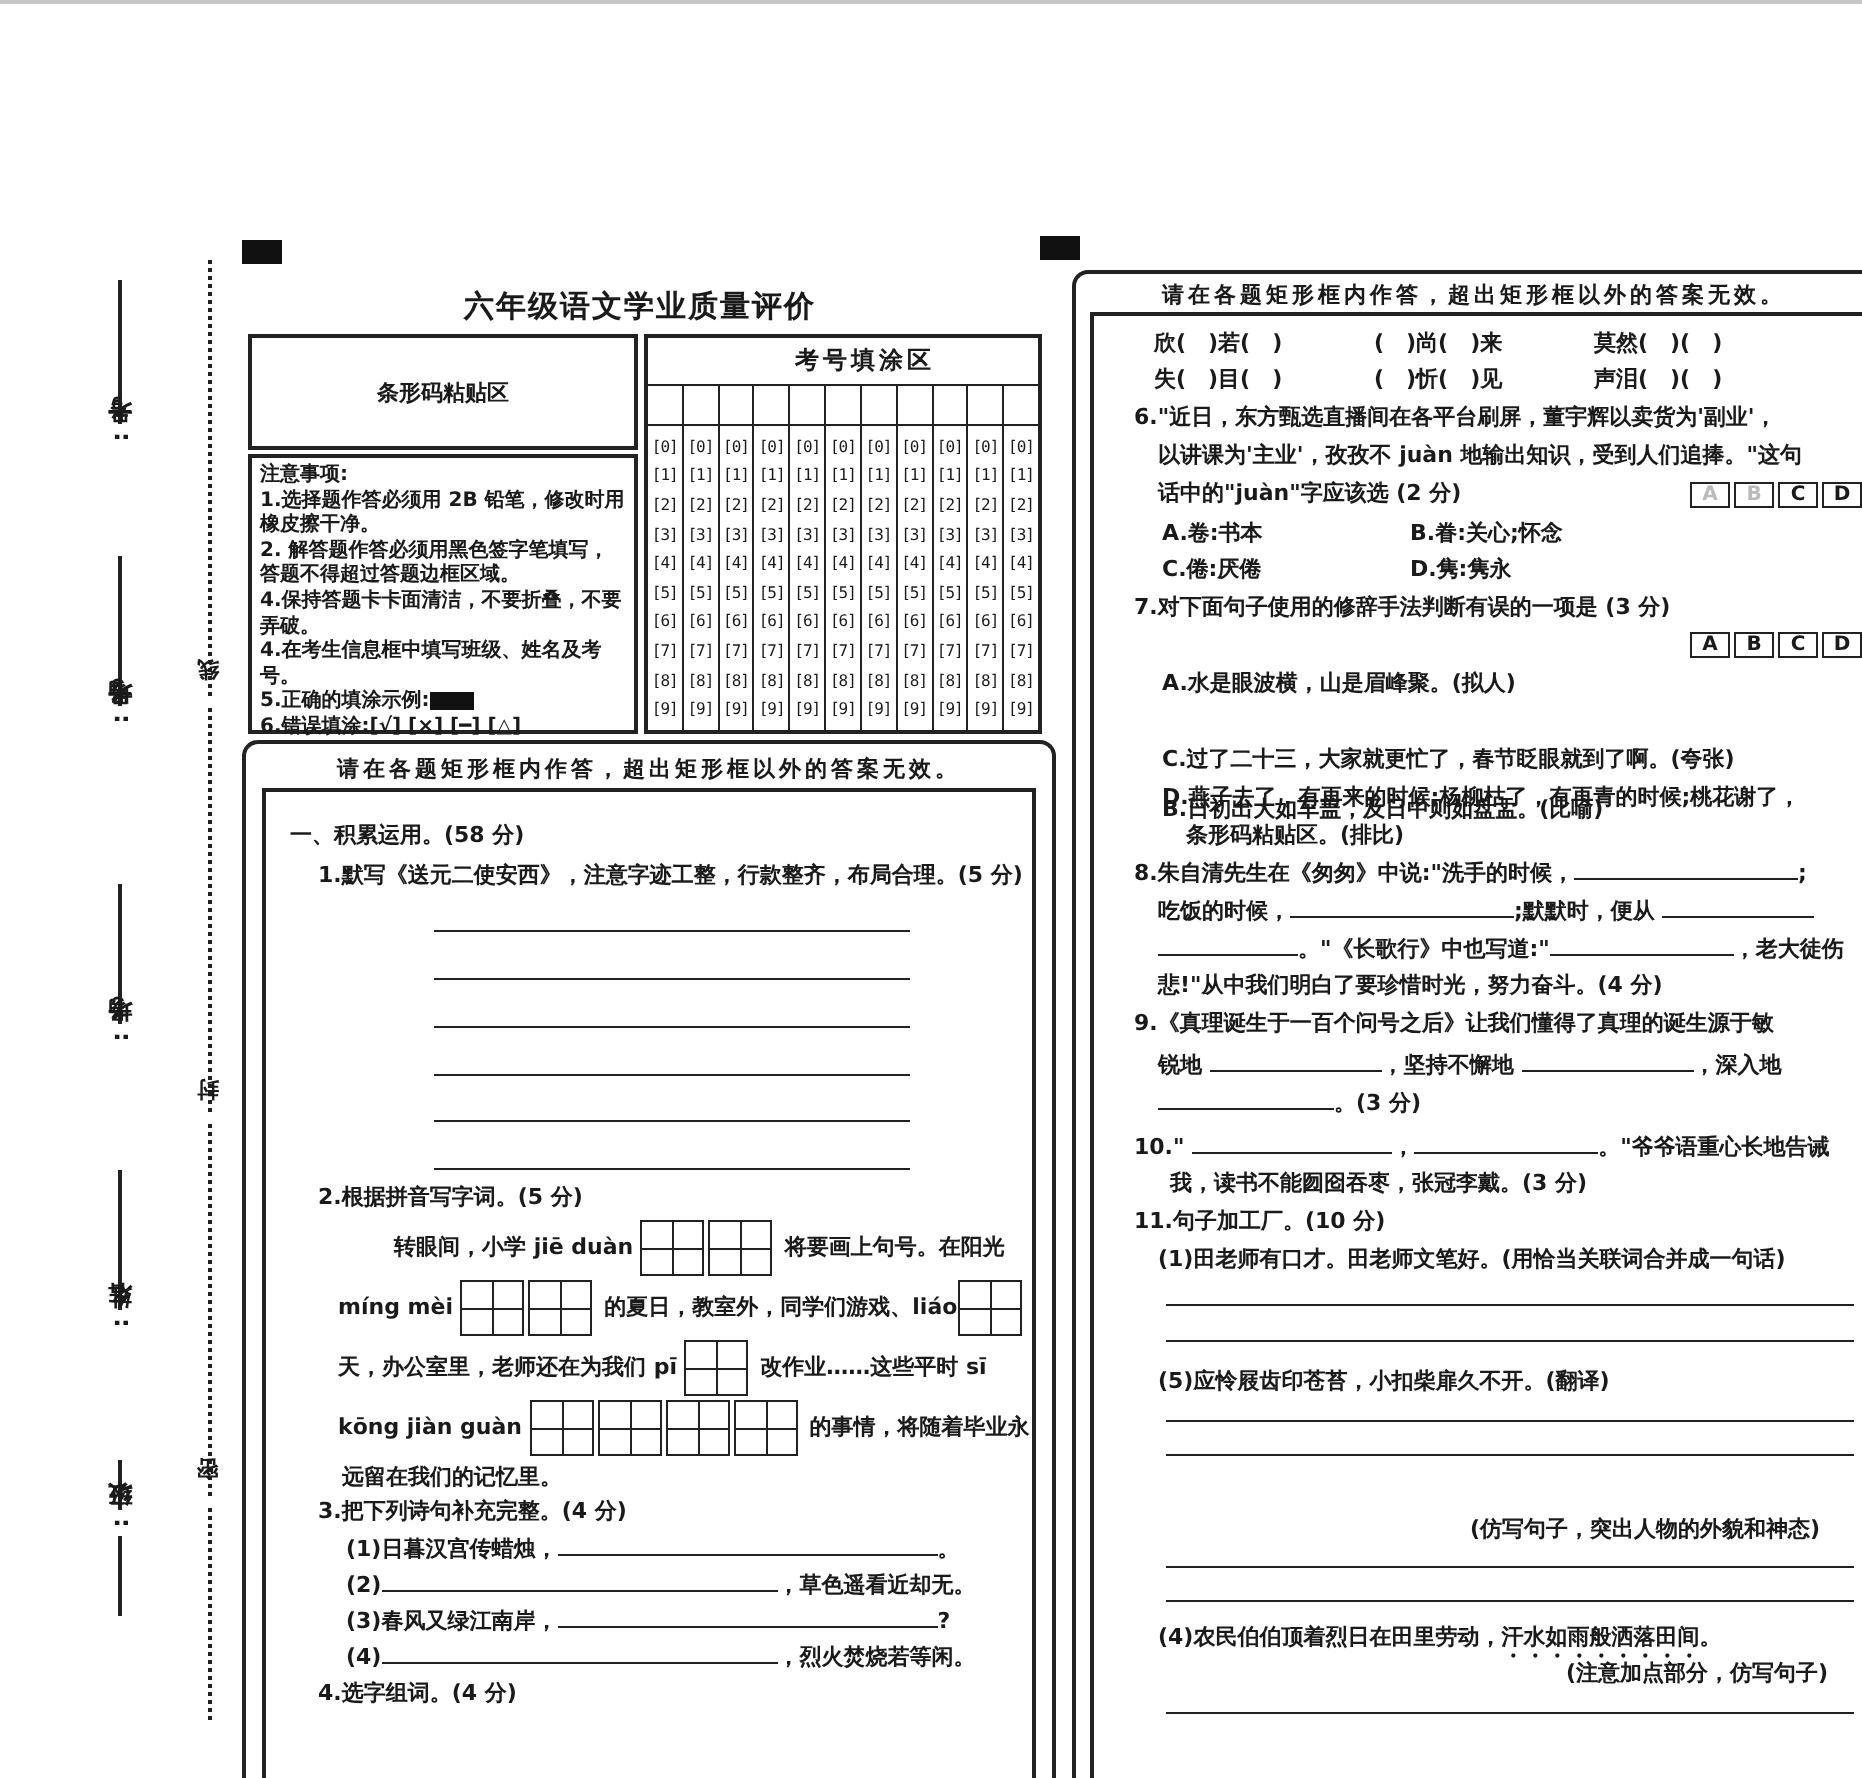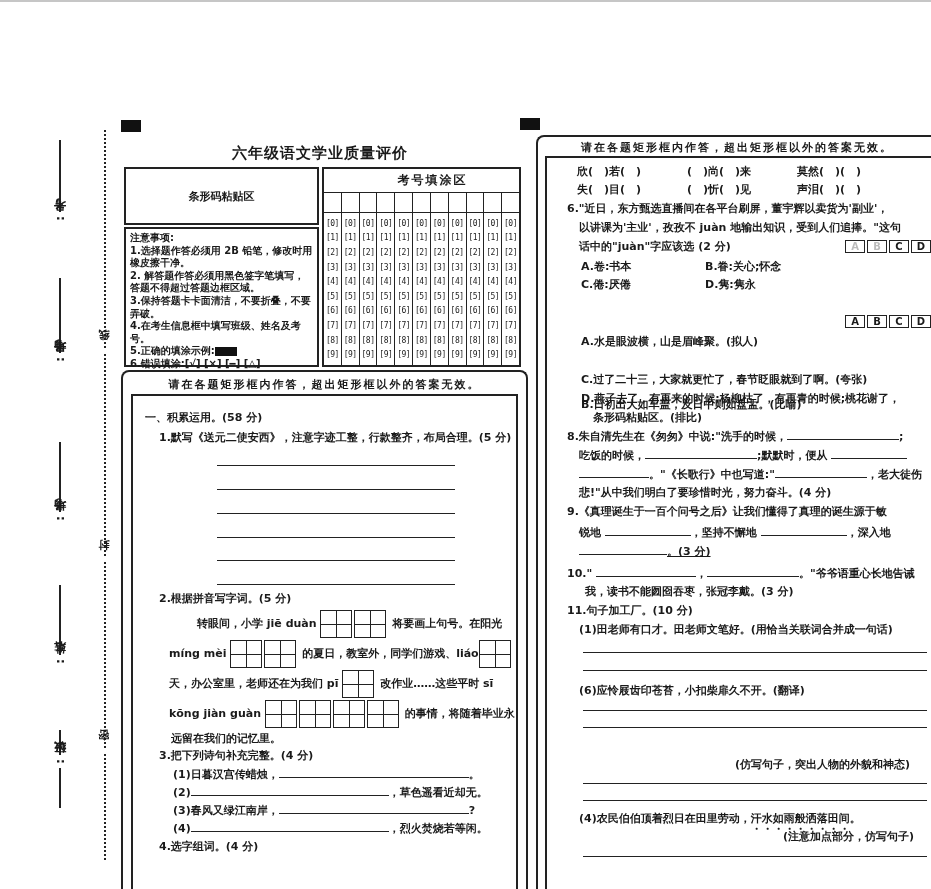--- a/index.html
+++ b/index.html
@@ -87,21 +87,21 @@
 <div class="title">六年级语文学业质量评价</div>
 
 <div class="barcode-box">
   <span>条形码粘贴区</span>
 </div>
 
 <div class="notes-box">
   <div>注意事项:</div>
   <div>1.选择题作答必须用 2B 铅笔，修改时用橡皮擦干净。</div>
   <div>2. 解答题作答必须用黑色签字笔填写，答题不得超过答题边框区域。</div>
-  <div>3.保持答题卡卡面清洁，不要折叠，不要弄破。</div>
+  <div>4.保持答题卡卡面清洁，不要折叠，不要弄破。</div>
   <div>4.在考生信息框中填写班级、姓名及考号。</div>
   <div><span>5.正确的填涂示例:</span><span class="fill-sample"></span></div>
   <div>6.错误填涂:[√] [×] [━] [△]</div>
 </div>
 
 <div class="exam-no">
   <div class="hdr">考号填涂区</div>
   <div class="cols" id="exam-cols">
       <div class="col">
         <div class="write-cell"></div>
@@ -331,47 +331,48 @@
     <div class="q" style="left:32px; top:63px;">以讲课为'主业'，孜孜不 juàn 地输出知识，受到人们追捧。"这句</div>
     <div class="q" style="left:32px; top:82px;">话中的"juàn"字应该选 (2 分)</div>
     <div class="q" style="left:296px; top:82px;">
       <span class="opt-box" style="color:#bbb;">A</span><span class="opt-box" style="color:#bbb;">B</span><span class="opt-box">C</span><span class="opt-box">D</span>
     </div>
     <div class="q" style="left:34px; top:102px;">A.卷:书本</div>
     <div class="q" style="left:158px; top:102px;">B.眷:关心;怀念</div>
     <div class="q" style="left:34px; top:120px;">C.倦:厌倦</div>
     <div class="q" style="left:158px; top:120px;">D.隽:隽永</div>
 
+    <div class="q" style="left:20px; top:139px;">7.对下面句子使用的修辞手法判断有误的一项是 (3 分)</div>
     <div class="q" style="left:296px; top:157px;">
       <span class="opt-box">A</span><span class="opt-box">B</span><span class="opt-box">C</span><span class="opt-box">D</span>
     </div>
     <div class="q" style="left:34px; top:177px;">A.水是眼波横，山是眉峰聚。(拟人)</div>
     <div class="q" style="left:34px; top:196px;margin-top:44px;">B.日初出大如车盖，及日中则如盘盂。(比喻)</div>
     <div class="q" style="left:34px; top:215px;">C.过了二十三，大家就更忙了，春节眨眼就到了啊。(夸张)</div>
     <div class="q" style="left:34px; top:234px;">D.燕子去了，有再来的时候;杨柳枯了，有再青的时候;桃花谢了，</div>
     <div class="q" style="left:46px; top:253px;">条形码粘贴区。(排比)</div>
 
     <div class="q" style="left:20px; top:271px;"><span>8.朱自清先生在《匆匆》中说:"洗手的时候，</span><span class="blank" style="width:112px;"></span><span>;</span></div>
     <div class="q" style="left:32px; top:290px;"><span>吃饭的时候，</span><span class="blank" style="width:112px;"></span><span>;默默时，便从</span>&nbsp;<span class="blank" style="width:76px;"></span></div>
     <div class="q" style="left:32px; top:309px;"><span class="blank" style="width:70px;"></span><span>。"《长歌行》中也写道:"</span><span class="blank" style="width:92px;"></span><span>，老大徒伤</span></div>
     <div class="q" style="left:32px; top:328px;">悲!"从中我们明白了要珍惜时光，努力奋斗。(4 分)</div>
 
     <div class="q" style="left:20px; top:347px;">9.《真理诞生于一百个问号之后》让我们懂得了真理的诞生源于敏</div>
     <div class="q" style="left:32px; top:367px;"><span>锐地</span>&nbsp;<span class="blank" style="width:86px;"></span><span>，坚持不懈地</span>&nbsp;<span class="blank" style="width:86px;"></span><span>，深入地</span></div>
-    <div class="q" style="left:32px; top:386px;text-decoration:underline;"><span class="blank" style="width:88px;"></span><span>。(3 分)</span></div>
+    <div class="q" style="left:32px; top:386px;"><span class="blank" style="width:88px;"></span><span>。(3 分)</span></div>
 
     <div class="q" style="left:20px; top:408px;"><span>10."</span>&nbsp;<span class="blank" style="width:100px;"></span><span>，</span><span class="blank" style="width:92px;"></span><span>。"爷爷语重心长地告诫</span></div>
     <div class="q" style="left:38px; top:427px;">我，读书不能囫囵吞枣，张冠李戴。(3 分)</div>
 
     <div class="q" style="left:20px; top:446px;">11.句子加工厂。(10 分)</div>
     <div class="q" style="left:32px; top:465px;">(1)田老师有口才。田老师文笔好。(用恰当关联词合并成一句话)</div>
     <div class="hline" style="left:36px; width:344px; top:494px;"></div>
     <div class="hline" style="left:36px; width:344px; top:512px;"></div>
 
-    <div class="q" style="left:32px; top:526px;">(6)应怜屐齿印苍苔，小扣柴扉久不开。(翻译)</div>
+    <div class="q" style="left:32px; top:526px;">(5)应怜屐齿印苍苔，小扣柴扉久不开。(翻译)</div>
     <div class="hline" style="left:36px; width:344px; top:552px;"></div>
     <div class="hline" style="left:36px; width:344px; top:569px;"></div>
 
     <div class="q" style="left:188px; top:600px;">(仿写句子，突出人物的外貌和神态)</div>
     <div class="hline" style="left:36px; width:344px; top:625px;"></div>
     <div class="hline" style="left:36px; width:344px; top:642px;"></div>
 
     <div class="q" style="left:32px; top:654px;"><span>(4)农民伯伯顶着烈日在田里劳动，</span><span class="dotted-em">汗水如雨般洒落田间</span><span>。</span></div>
     <div class="q" style="left:236px; top:672px;">(注意加点部分，仿写句子)</div>
     <div class="hline" style="left:36px; width:344px; top:698px;"></div>

